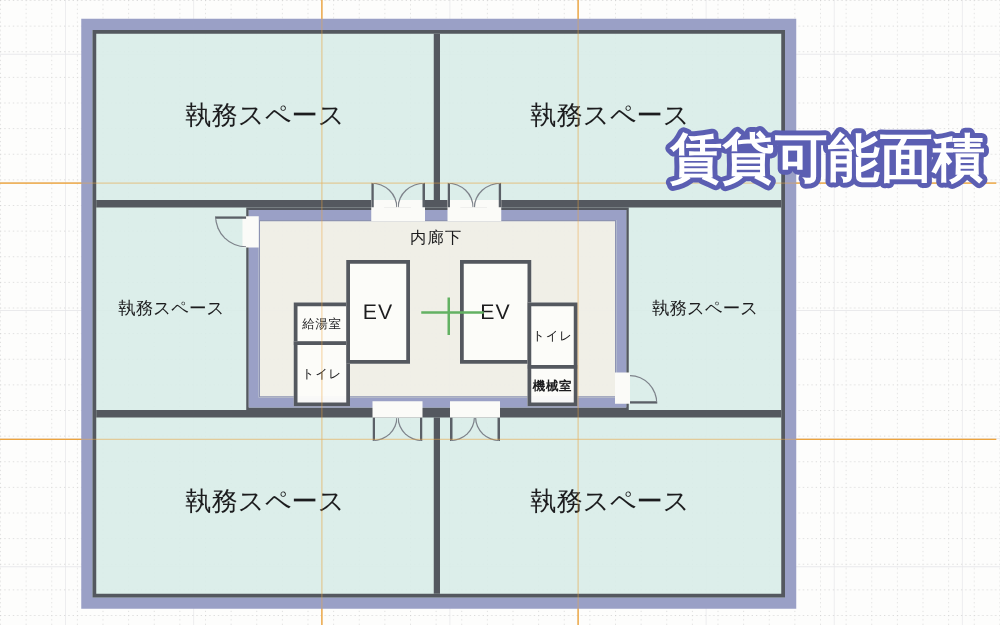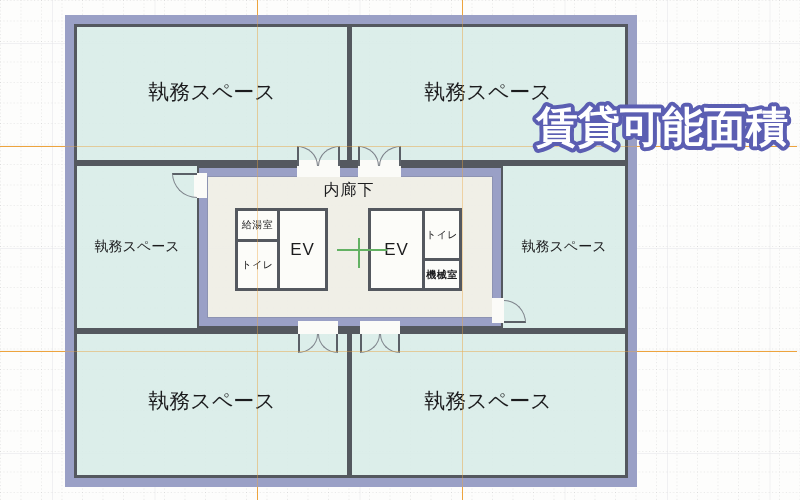--- a/index.html
+++ b/index.html
@@ -13,27 +13,27 @@
   .frame-dark{border:3px solid #54585f;background:rgba(216,236,232,0.9);}
   
   .wall{background:#54585f;}
   
   .core{border:2px solid #54585f;}
   .core-purple{position:absolute;inset:0;border:8px solid #9aa0c6;}
   .core-in{position:absolute;inset:0;border:1px solid #8d93b2;background:rgba(240,238,231,0.95);}
   
   .room{border:3px solid #54585f;background:rgba(252,252,250,0.96);
         display:flex;align-items:center;justify-content:center;text-align:center;}
-  .room-sm{font-size:10px;letter-spacing:0.5px;}
+  .room-sm{font-size:10px;letter-spacing:0.5px;margin-top:34px;}
   .room-ev{font-size:17px;font-weight:500;letter-spacing:1px;}
   
   .lbl{position:absolute;transform:translate(-50%,-50%);white-space:nowrap;}
   .lbl-big{font-size:21px;}
   .lbl-side{font-size:14px;}
-  .lbl-corridor{font-size:16px;letter-spacing:1px;}
+  .lbl-corridor{font-size:13px;letter-spacing:1px;}
   
   .gap{background:#fbfbf8;}
   .door{border:0 solid #7d828a;}
   .arc-tr{border-top:1.5px solid #7d828a;border-right:1.5px solid #7d828a;border-top-right-radius:100% 100%;}
   .arc-tl{border-top:1.5px solid #7d828a;border-left:1.5px solid #7d828a;border-top-left-radius:100% 100%;}
   .arc-br{border-bottom:1.5px solid #7d828a;border-right:1.5px solid #7d828a;border-bottom-right-radius:100% 100%;}
   .arc-bl{border-bottom:1.5px solid #7d828a;border-left:1.5px solid #7d828a;border-bottom-left-radius:100% 100%;}
   .leaf-l{border-left:2px solid #5b6067;}
   .leaf-r{border-right:2px solid #5b6067;}
   .leaf-t{border-top:2px solid #5b6067;}

